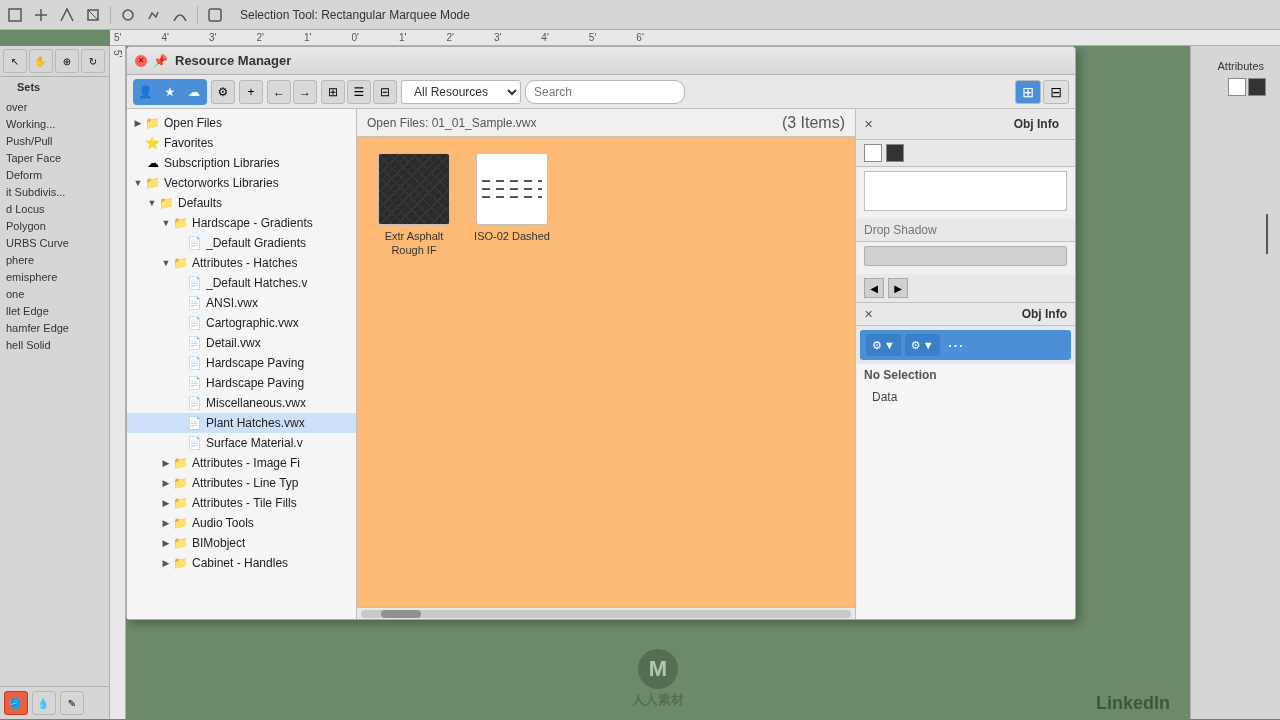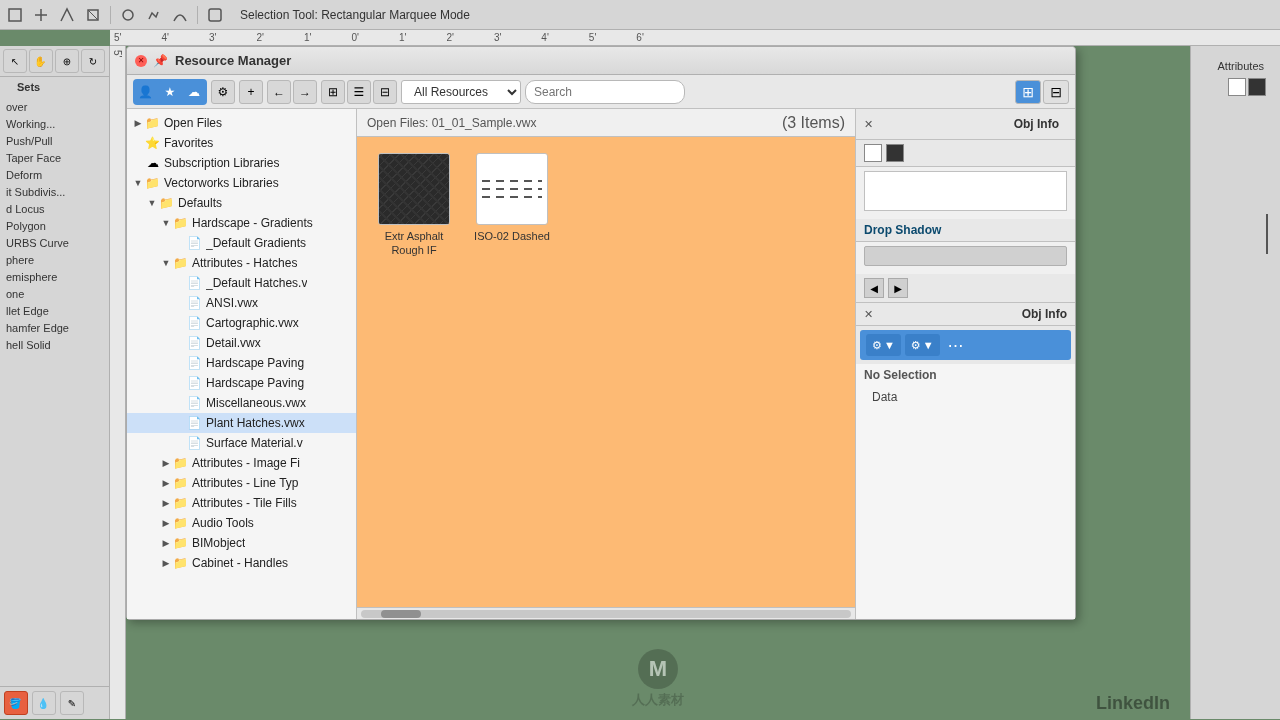--- a/index.html
+++ b/index.html
@@ -905,21 +905,21 @@
               <span style="font-size:11px; color:#555;">✕</span>
               <span class="rm-obj-info">Obj Info</span>
             </div>
             <div style="padding:4px 8px; display:flex; gap:4px; background:#e8e8e8; border-bottom:1px solid #c0c0c0;">
               <div class="color-swatch"></div>
               <div class="color-swatch-dark"></div>
             </div>
             <div style="padding:4px 8px; background:#f0f0f0; font-size:11px; color:#555;">
               <div style="height:40px; background:white; border:1px solid #c0c0c0; margin-bottom:4px;"></div>
             </div>
-            <div style="padding:4px 8px; font-size:12px; font-weight:bold; color:#0c4a6e; background:#e8e8e8; border-bottom:1px solid #c0c0c0;">Drop Shadow</div>
+            <div style="padding:4px 8px; font-size:12px; font-weight:normal; color:#737373; background:#e8e8e8; border-bottom:1px solid #c0c0c0;">Drop Shadow</div>
             <div style="padding:4px 8px; background:#f0f0f0;">
               <div style="height:20px; background:#d0d0d0; border:1px solid #b0b0b0; border-radius:2px; margin-bottom:4px;"></div>
             </div>
             <div style="padding:4px 8px; display:flex; gap:4px; background:#e8e8e8; border-bottom:1px solid #c0c0c0; align-items:center;">
               <div style="width:20px; height:20px; background:#d0d0d0; border:1px solid #aaa; display:flex; align-items:center; justify-content:center; font-size:10px; cursor:pointer;">◀</div>
               <div style="width:20px; height:20px; background:#d0d0d0; border:1px solid #aaa; display:flex; align-items:center; justify-content:center; font-size:10px; cursor:pointer;">▶</div>
             </div>
 
             <div style="background:#e8e8e8; border-bottom:1px solid #c0c0c0; padding:4px 8px; display:flex; align-items:center; justify-content:space-between;">
               <span style="font-size:11px; color:#555;">✕</span>

